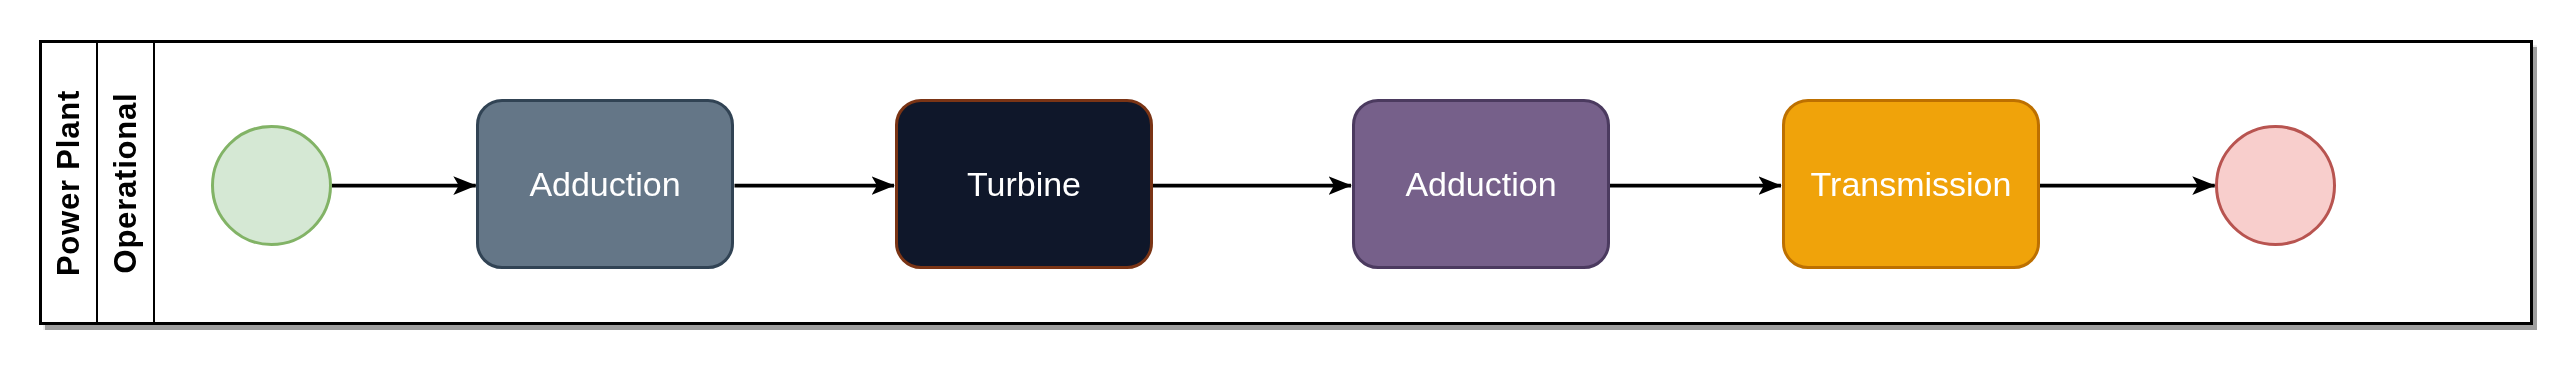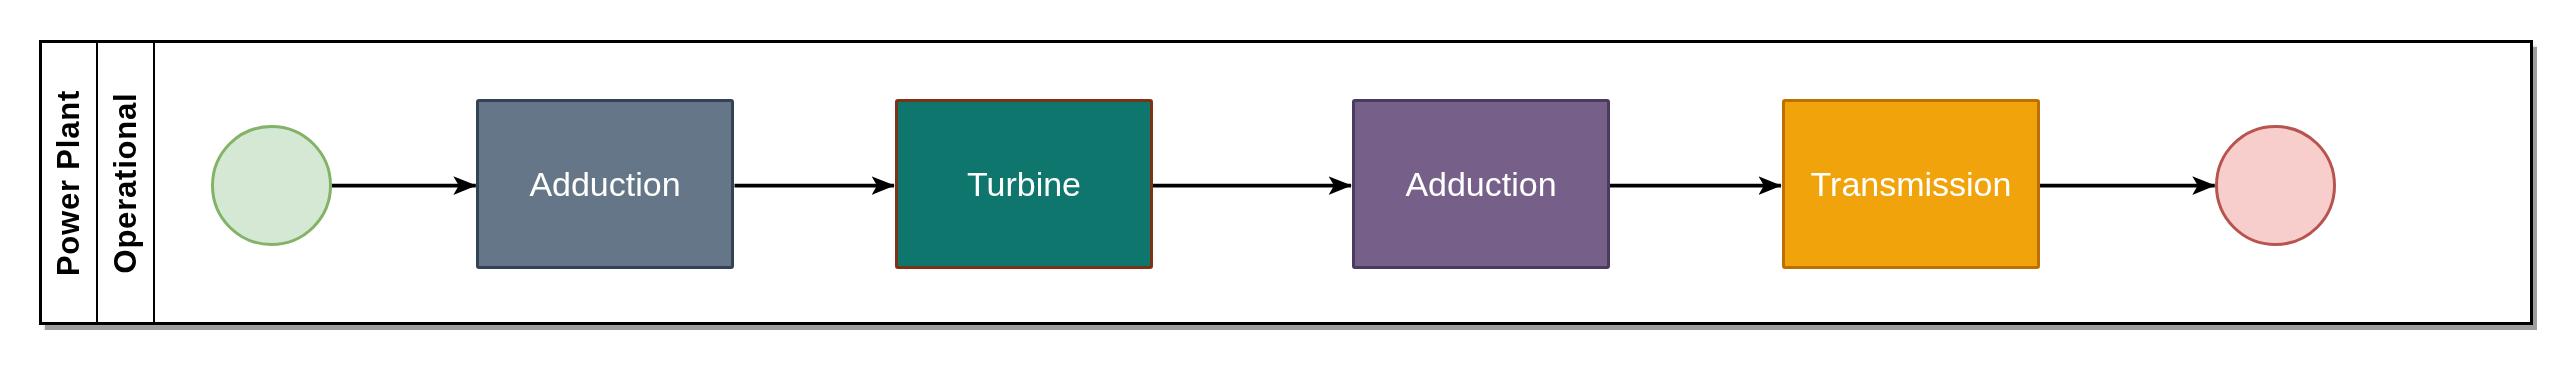--- a/index.html
+++ b/index.html
@@ -47,21 +47,21 @@
   
   .node {
     position: absolute;
     box-sizing: border-box;
   }
   .task {
     top: 56px;
     width: 258px;
     height: 170px;
     border: 3.1px solid #000;
-    border-radius: 3px;
+    border-radius: 26px;
     display: flex;
     align-items: center;
     justify-content: center;
   }
   .task .label {
     color: #ffffff;
     font-size: 34px;
     font-weight: 400;
     text-align: center;
   }
@@ -112,21 +112,21 @@
       <line x1="2024" y1="184" x2="2245" y2="184" marker-end="url(#arrow)"></line>
       <line x1="2579" y1="184" x2="2805" y2="184" marker-end="url(#arrow)"></line>
     </svg>
 
     <div id="node-start" class="node event" style="background-color: rgb(213, 232, 212); border-color: rgb(130, 179, 102);"></div>
 
     <div id="node-adduction" class="node task" style="background-color: rgb(100, 118, 135); border-color: rgb(49, 67, 84);">
       <span class="label">Adduction</span>
     </div>
 
-    <div id="node-turbine" class="node task" style="background-color: #0f766e; border-color: rgb(122, 52, 21);">
+    <div id="node-turbine" class="node task" style="background-color: #0f172a; border-color: rgb(122, 52, 21);">
       <span class="label">Turbine</span>
     </div>
 
     <div id="node-generator" class="node task" style="background-color: rgb(118, 96, 138); border-color: rgb(75, 58, 95);">
       <span class="label">Adduction</span>
     </div>
 
     <div id="node-transmission" class="node task" style="background-color: rgb(240, 163, 10); border-color: rgb(189, 112, 0);">
       <span class="label">Transmission</span>
     </div>

